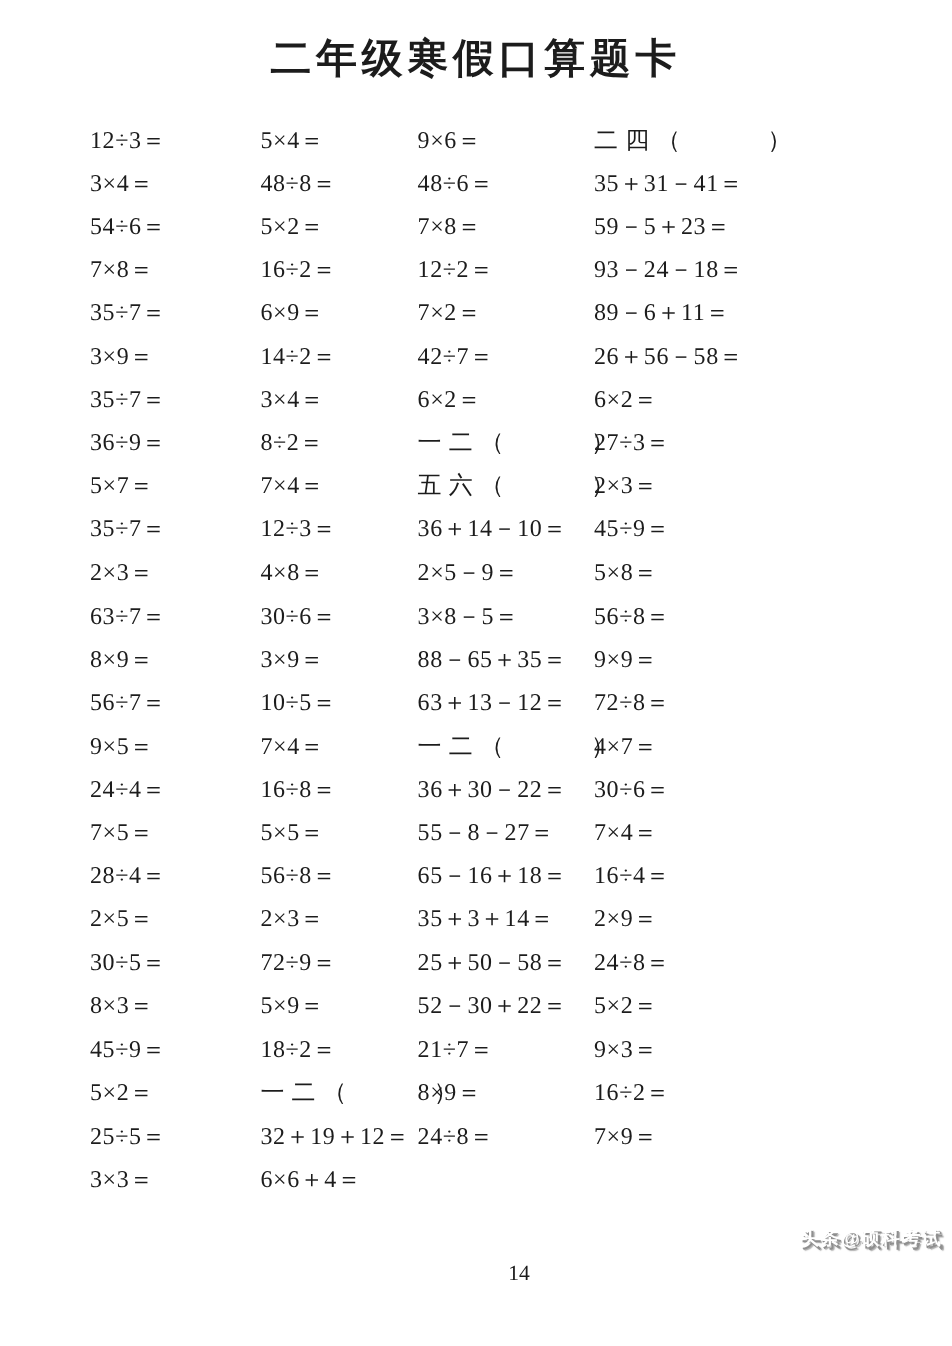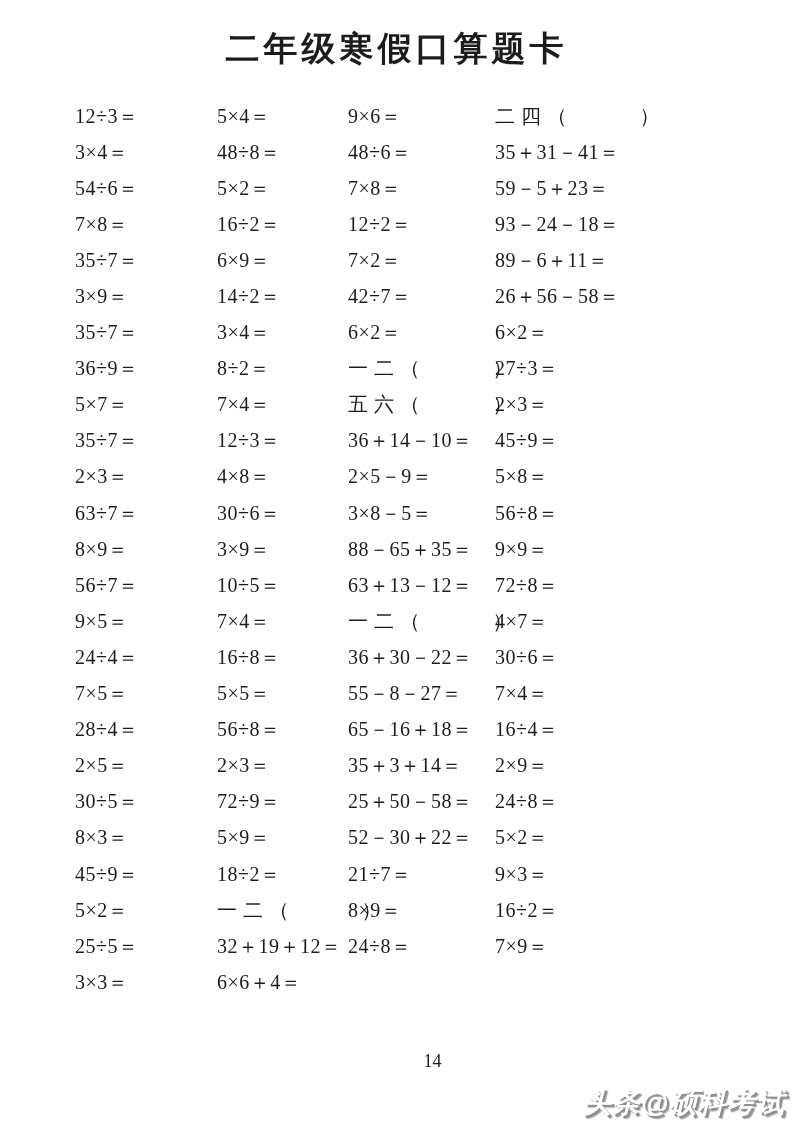--- a/index.html
+++ b/index.html
@@ -40,28 +40,27 @@
   .paren-gap { display: inline-block; width: 72px; }
   .page-number {
     position: absolute;
     top: 1051px; left: 0; width: 100%;
     text-align: center;
     font-size: 18px;
     margin-left: 36px;
   }
   .watermark {
     position: absolute;
-    top: 1084px; right: 8px;
+    top: 1022px; right: 8px;
     font-family: "Liberation Sans", "DejaVu Sans", sans-serif;
     font-weight: bold;
-    font-size: 28px;
+    font-size: 16px;
     letter-spacing: 1px;
     color: var(--wm);
     text-shadow: 2px 2px 0 var(--wm-shadow), 3px 3px 1px #a8a8a8;
-    font-style: italic;
   }
 </style>
 </head>
 <body>
 
 <h1 class="title">二年级寒假口算题卡</h1>
 
 <div class="grid" id="problems-grid">
     <div class="cell">12÷3＝</div>
     <div class="cell">5×4＝</div>

